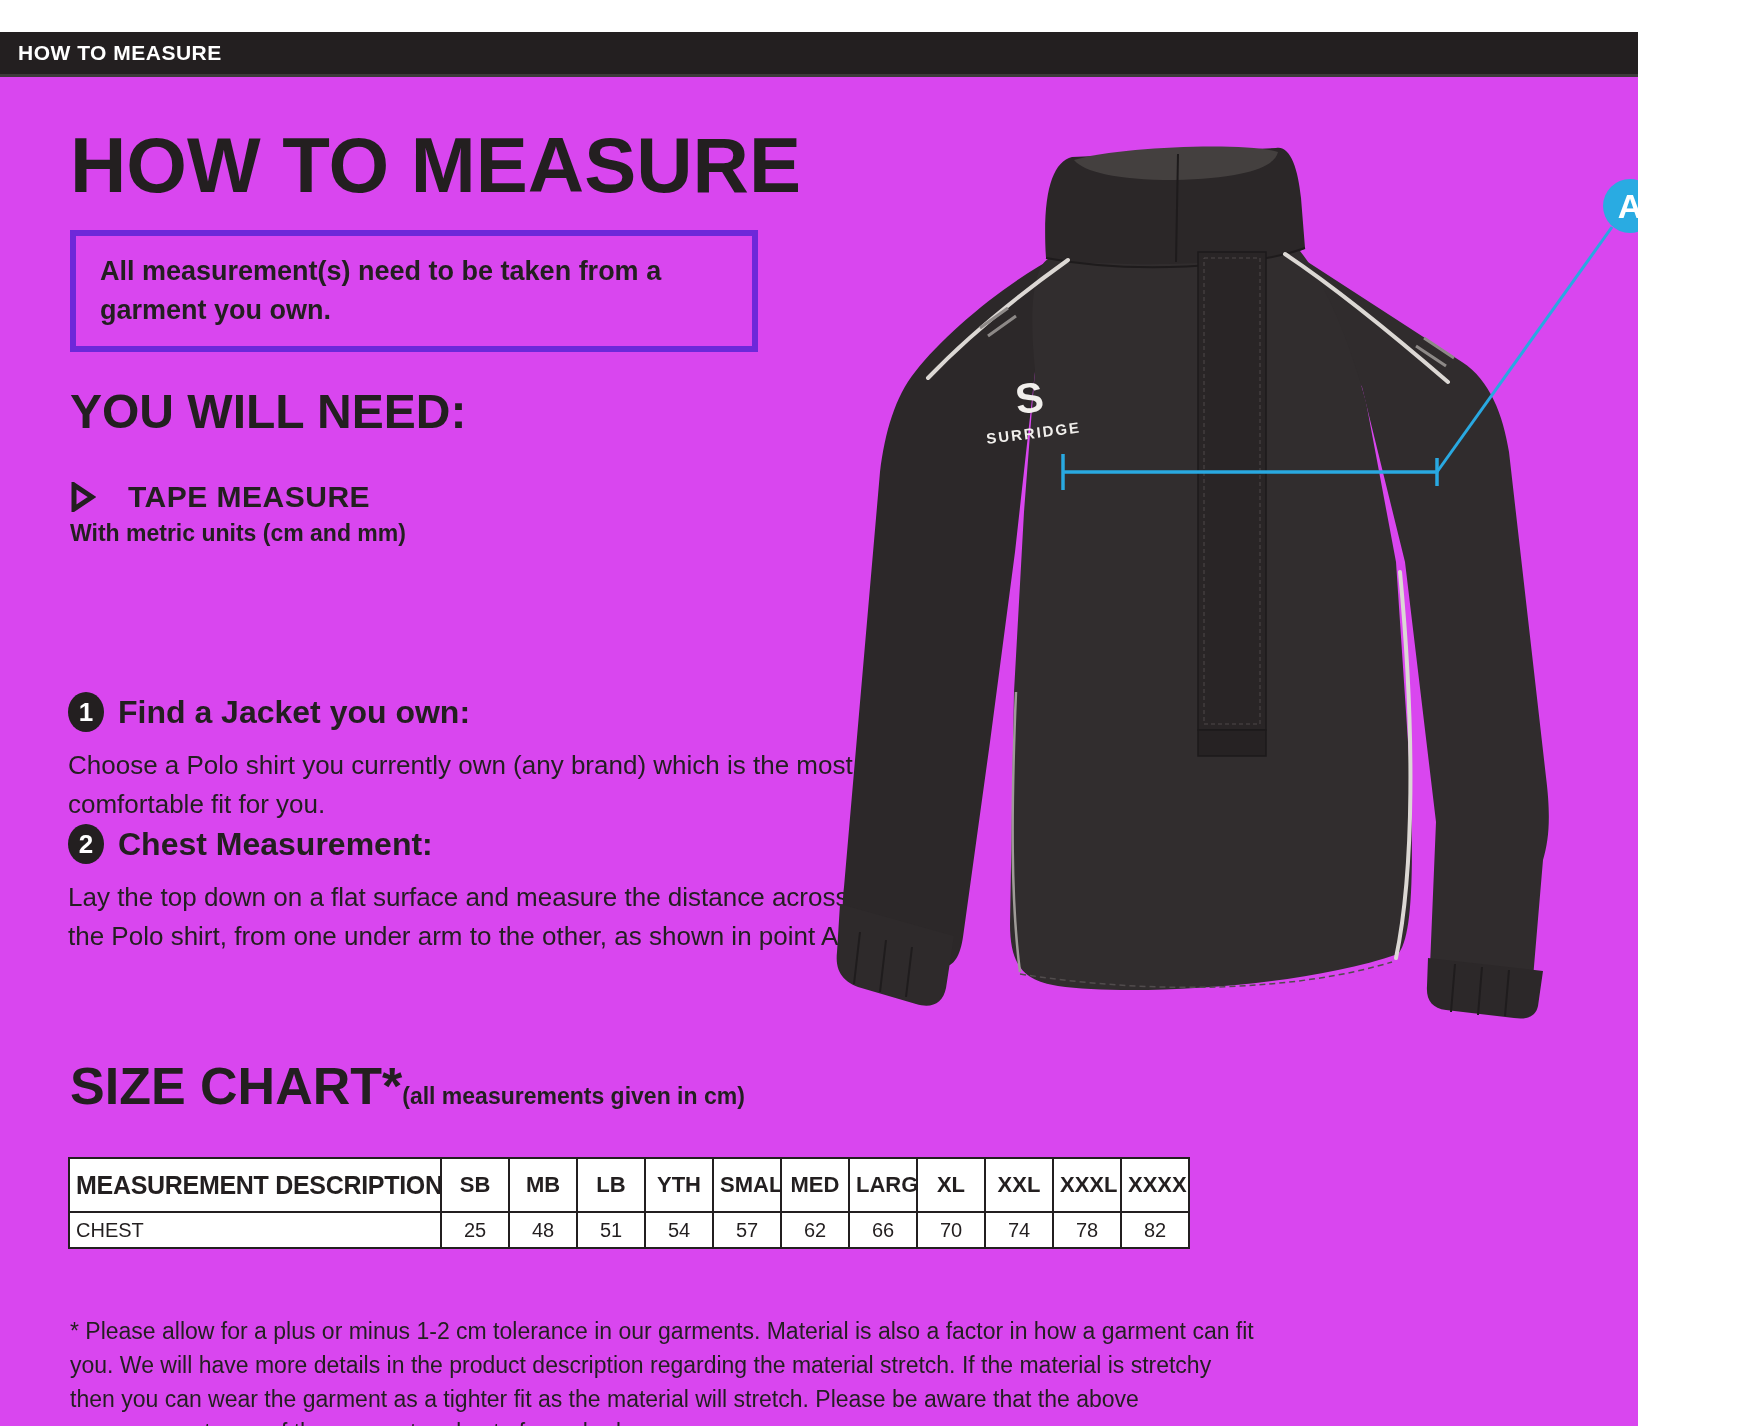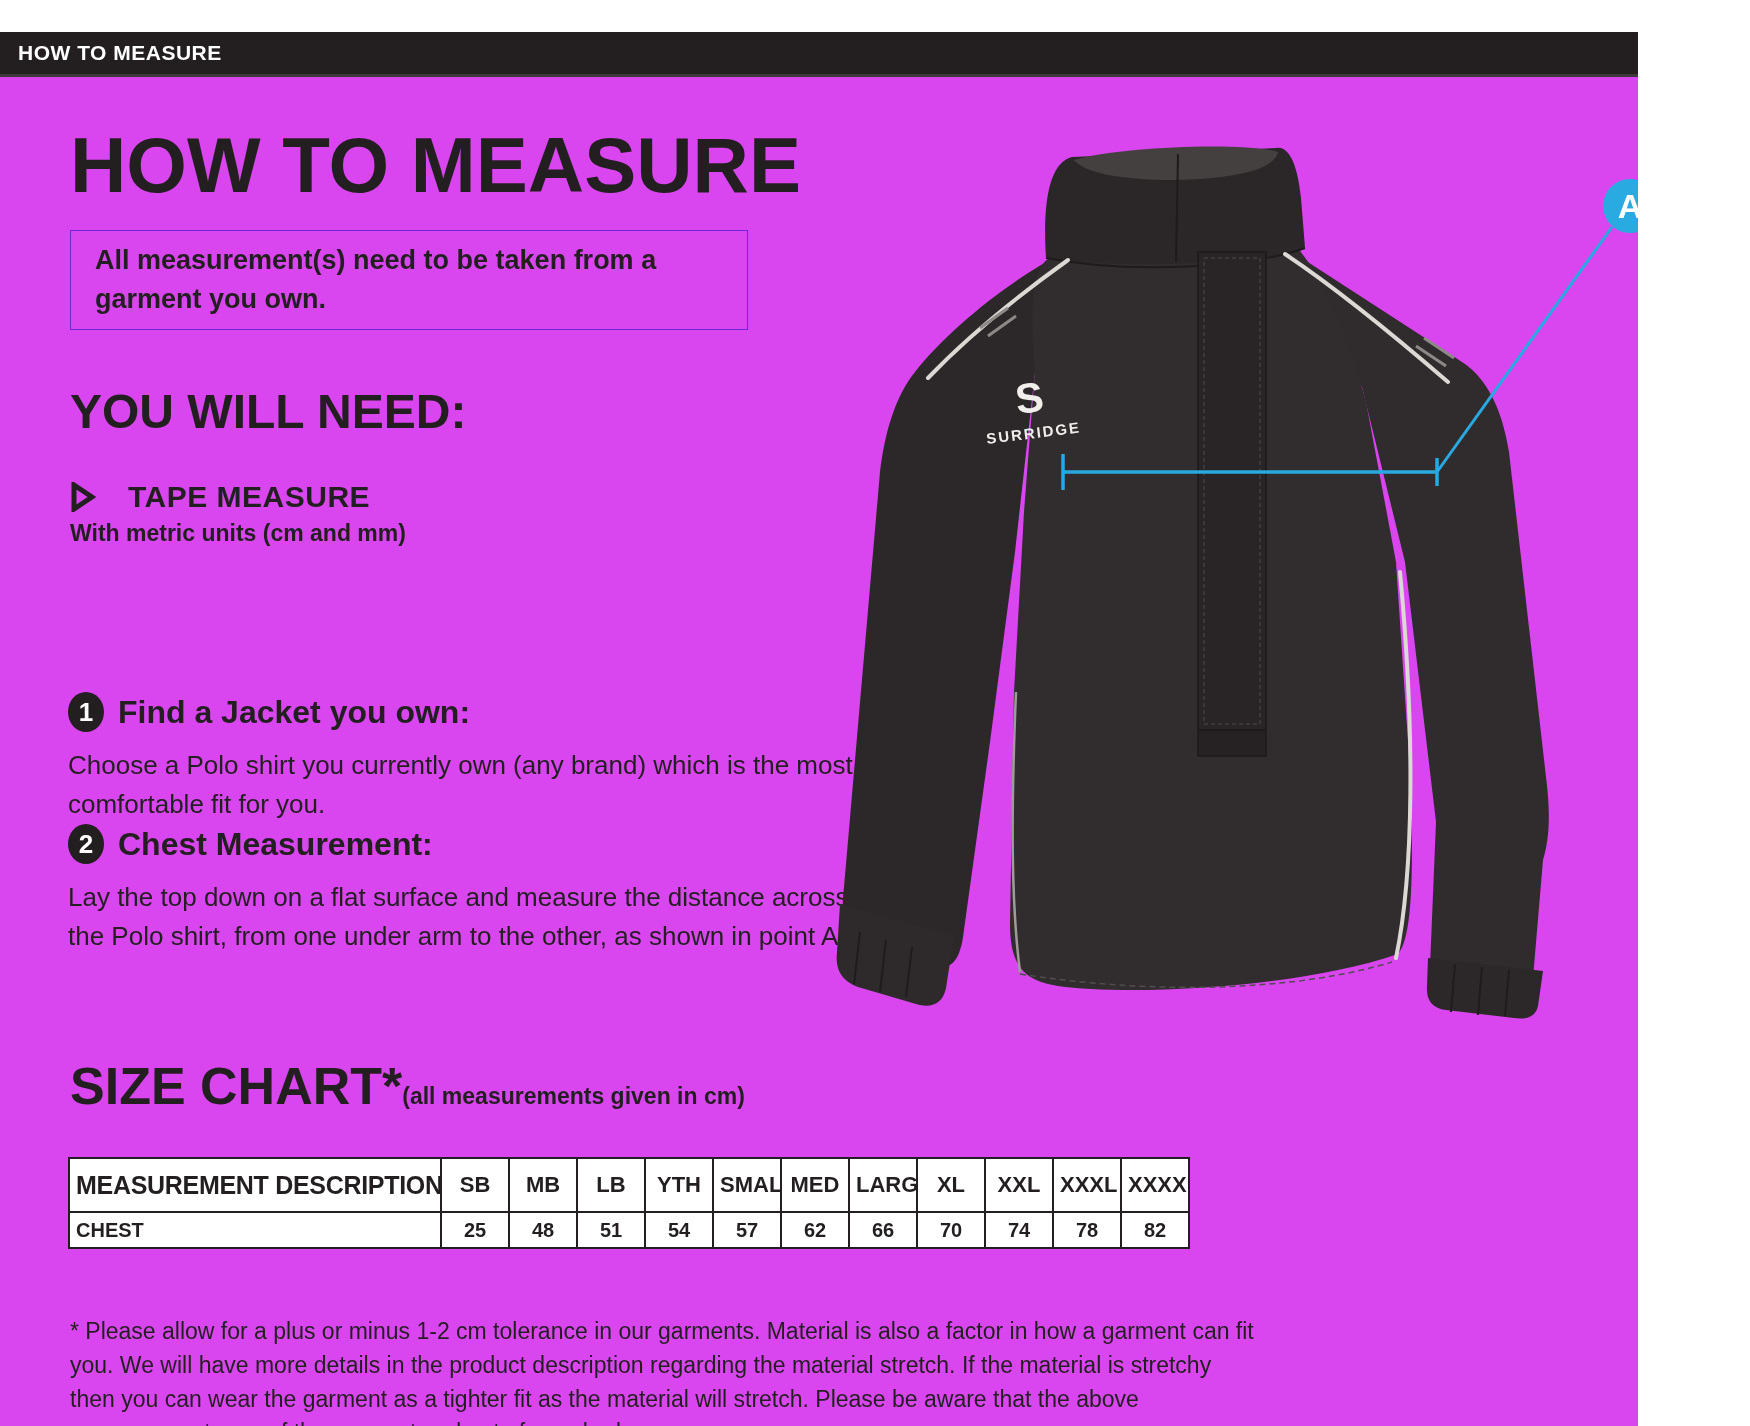--- a/index.html
+++ b/index.html
@@ -9,21 +9,21 @@
 
   
   .topbar{position:absolute;left:0;top:0;width:1750px;height:42px;background:#231f20;border-bottom:3px solid #3d393a;}
   .topbar-title{position:absolute;left:18px;top:0;line-height:42px;color:#fff;font-size:21px;font-weight:800;letter-spacing:.5px;}
   .brand{position:absolute;right:16px;top:1px;width:90px;text-align:center;color:#fff;}
   .brand .s-icon{font-size:24px;font-weight:900;line-height:22px;display:block;transform:scaleY(1.05);}
   .brand .brand-word{font-size:9.5px;font-weight:700;letter-spacing:1.8px;display:block;margin-top:-2px;}
 
   
   .h1{position:absolute;left:70px;top:88px;font-size:78px;font-weight:800;letter-spacing:0;}
-  .notice{position:absolute;left:70px;top:198px;width:628px;border:1px solid #6d28d9;padding:10px 24px;font-size:27px;font-weight:700;line-height:1.45;}
+  .notice{position:absolute;left:70px;top:198px;width:628px;border:6px solid #6d28d9;padding:16px 24px;font-size:27px;font-weight:700;line-height:1.45;}
   .h2{position:absolute;left:70px;top:352px;font-size:48px;font-weight:800;}
 
   .need-item{position:absolute;left:70px;}
   .need-row{display:flex;align-items:center;gap:32px;}
   .need-title{font-size:30px;font-weight:800;letter-spacing:.5px;}
   .need-desc{font-size:23px;font-weight:700;margin-top:6px;}
   .tri{width:26px;height:30px;display:block;}
 
   .step{position:absolute;left:68px;}
   .step-row{display:flex;align-items:center;gap:14px;}
@@ -34,21 +34,21 @@
   .h3-wrap{position:absolute;left:70px;top:1024px;display:flex;align-items:baseline;}
   .h3{font-size:52px;font-weight:800;}
   .h3-sub{font-size:23px;font-weight:700;}
 
   
   table.size{position:absolute;left:68px;top:1125px;border-collapse:collapse;table-layout:fixed;width:1120px;background:#fff;}
   table.size th,table.size td{border:2px solid #231f20;padding:0 6px;white-space:nowrap;overflow:hidden;}
   table.size th{height:52px;font-size:22px;font-weight:700;text-align:center;}
   table.size th.desc{font-size:25px;font-weight:800;text-align:left;letter-spacing:-.3px;}
   tr.metric td{height:30px;font-size:19px;font-weight:800;text-align:left;}
-  tr.chest td{height:34px;font-size:20px;font-weight:700;text-align:center;}
+  tr.chest td{height:34px;font-size:20px;font-weight:400;text-align:center;}
   tr.chest td.lbl{text-align:left;font-size:20px;}
 
   .footnote{position:absolute;left:70px;top:1283px;width:1185px;font-size:23px;font-weight:400;line-height:1.47;}
 
   
   .figure{position:absolute;left:830px;top:100px;width:920px;height:890px;}
   .figure svg{display:block;}
 </style>
 </head>
 <body>

